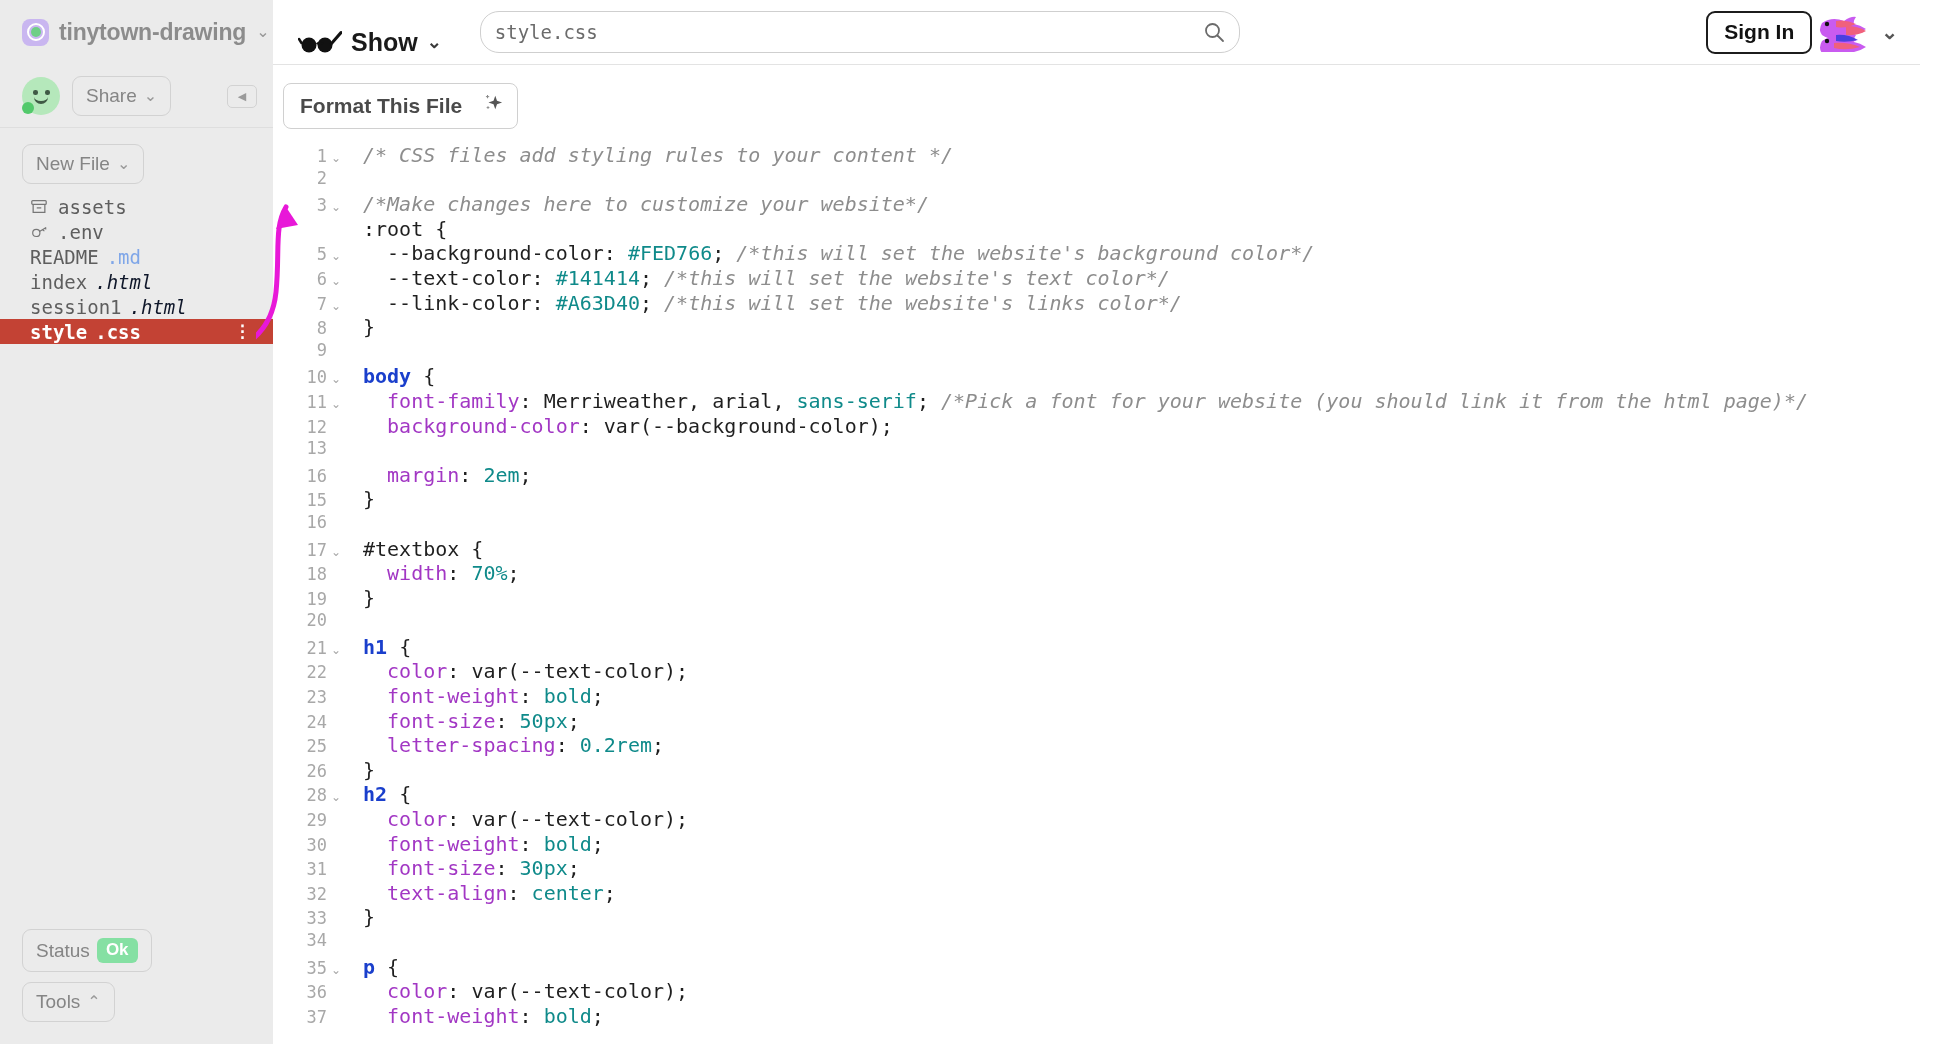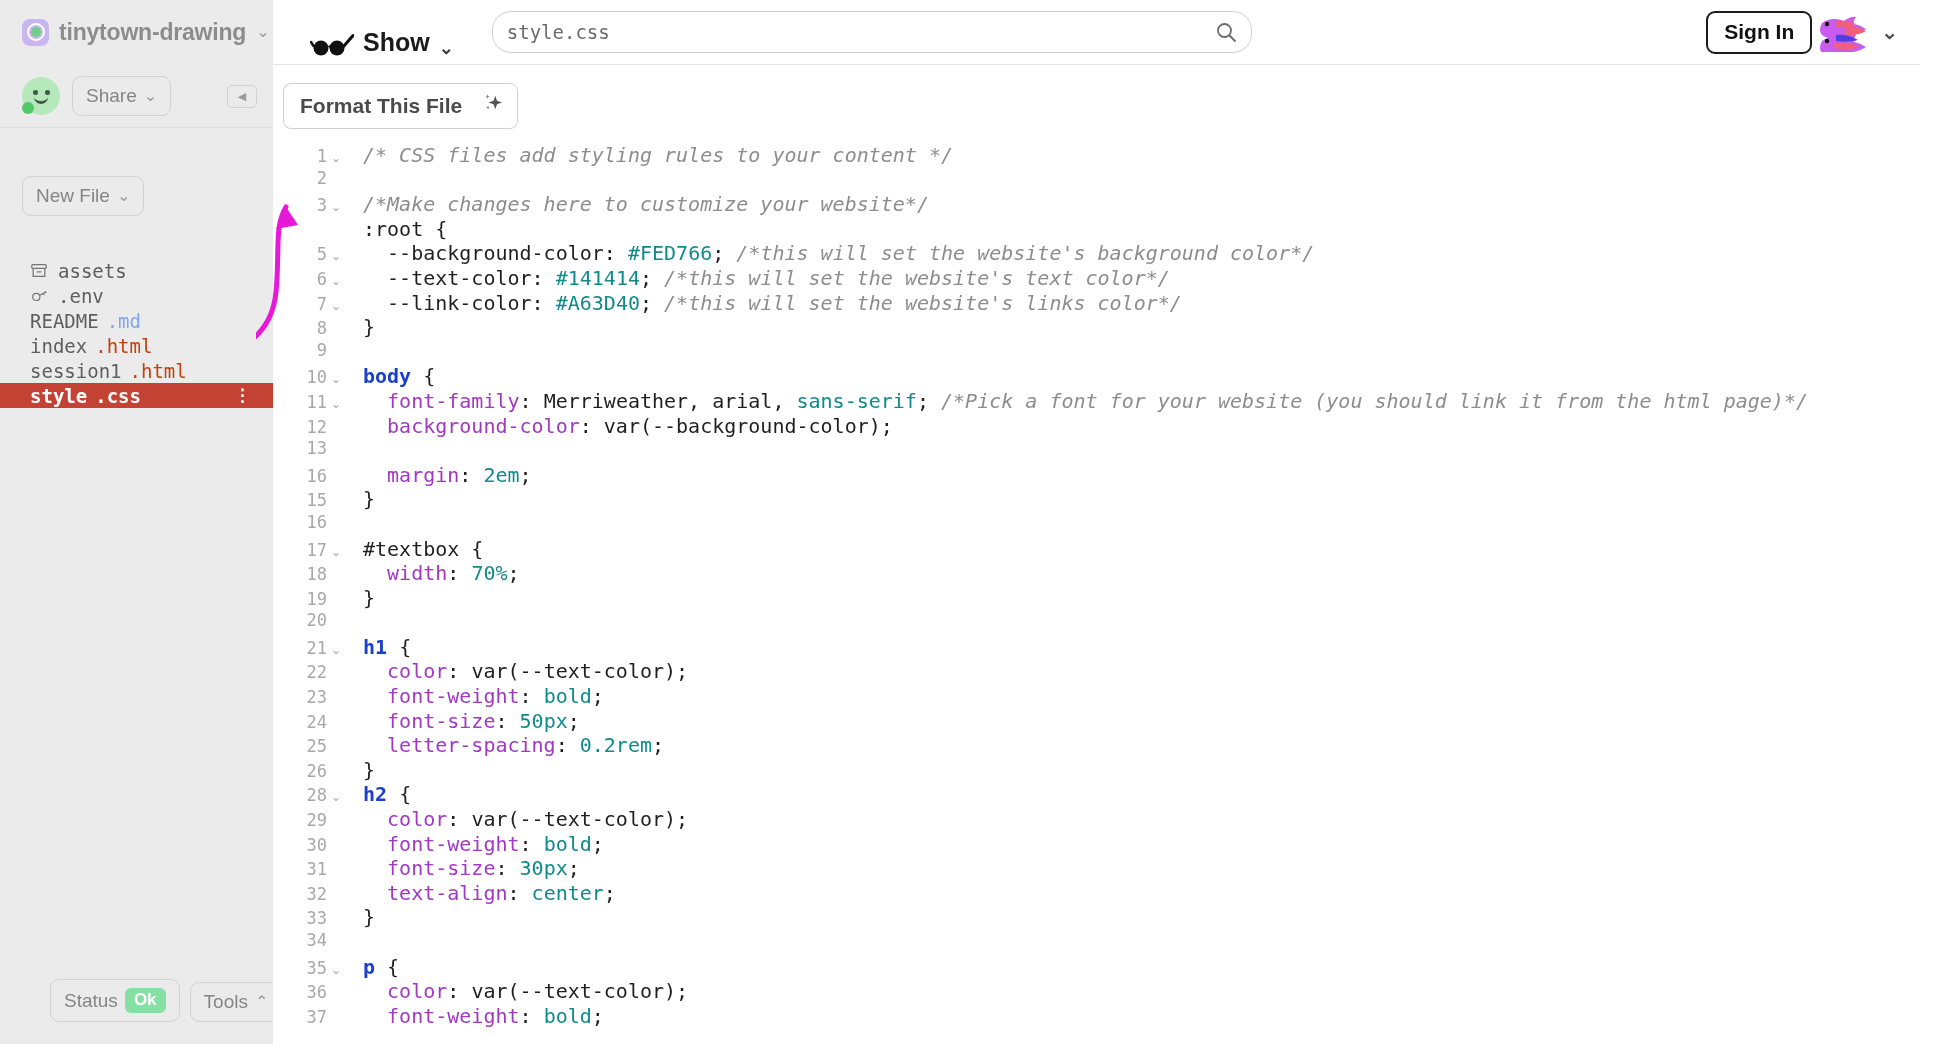--- a/index.html
+++ b/index.html
@@ -32,21 +32,21 @@
   }
   .proj-logo .ring {
     width: 18px; height: 18px; border-radius: 50%;
     border: 2.5px solid #ffffff;
     display: flex; align-items: center; justify-content: center;
   }
   .proj-logo .dot { width: 10px; height: 10px; border-radius: 50%; background: #6fcf86; }
   .proj-name { font-size: 23px; font-weight: bold; color: #8c8c8c; letter-spacing: -0.2px; white-space: nowrap; }
   .caret { display:inline-block; font-size: 16px; color: #9a9a9a; line-height:1; }
 
-  .show-zone { display: flex; align-items: flex-end; gap: 9px; padding-left: 37px; margin-top: 20px; }
+  .show-zone { display: flex; align-items: center; gap: 9px; padding-left: 25px; margin-top: 20px; }
   .glasses { width: 44px; height: 24px; flex: 0 0 44px; }
   .show-label { font-size: 25px; font-weight: bold; color: #1a1a1a; }
   .show-zone .caret { font-size: 18px; color: #3a3a3a; font-weight: bold; }
 
   .searchbar {
     margin-left: 38px;
     width: 760px; height: 42px;
     border: 1px solid #cfcfcf; border-radius: 19px;
     background: #fff;
     display: flex; align-items: center;
@@ -73,21 +73,20 @@
 
   
   .body-row { flex: 1; display: flex; min-height: 0; }
 
   
   .sidebar {
     width: 273px; flex: 0 0 273px;
     background: #ebebeb;
     display: flex; flex-direction: column;
     position: relative;
-    gap: 32px;
   }
   .sb-top {
     height: 63px; display: flex; align-items: center; gap: 12px;
     padding: 0 16px 0 22px;
     border-bottom: 1px solid #dedede;
   }
   .face {
     width: 38px; height: 38px; border-radius: 50%;
     background: #b5e8bb; position: relative; flex: 0 0 38px;
   }
@@ -122,22 +121,22 @@
   }
   .file-row .fico { width: 20px; flex: 0 0 20px; display:flex; align-items:center; }
   .file-row.selected {
     background: #c34234; color: #ffffff; font-weight: bold;
     padding-left: 30px; margin-right: 0;
   }
   .file-row.selected .kebab {
     position: absolute; right: 22px; color: #fff; font-size: 17px; letter-spacing: 0; line-height: 0.8;
   }
   .ext-md { color: #7fa6e8; }
-  .ext-html { color: #c2410c; }
-  .sb-bottom { margin-top: auto; padding: 0 0 22px 22px; display: flex; flex-direction: row; gap: 10px; align-items: flex-end; margin-left: 28px; }
+  .ext-html { color: #0f172a; font-style: italic; }
+  .sb-bottom { margin-top: auto; padding: 0 0 22px 22px; display: flex; flex-direction: column; gap: 10px; align-items: flex-start; }
   .ok-badge {
     background: #85e0a3; color: #ffffff; border-radius: 6px;
     font-size: 17px; font-weight: bold; padding: 2px 9px 3px;
   }
 
   
   .editor { flex: 1; min-width: 0; background: #ffffff; display: flex; flex-direction: column; position: relative; }
   .editor-toolbar { padding: 18px 0 14px 10px; }
   .format-btn {
     border: 1px solid #d0d0d0; border-radius: 8px; background: #fff;

